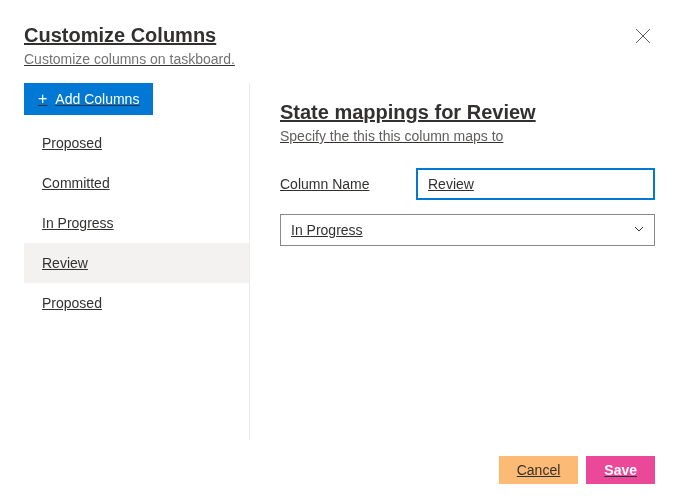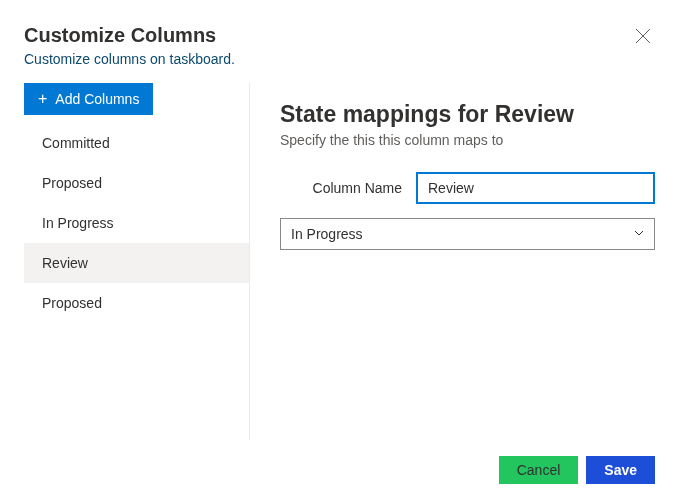--- a/index.html
+++ b/index.html
@@ -14,36 +14,37 @@
       background: #fff;
       width: 679px;
       height: 504px;
       position: relative;
     }
     .dialog {
       padding: 24px 24px 0 24px;
       height: 100%;
       display: flex;
       flex-direction: column;
+      text-decoration: underline;
     }
     .header {
       display: flex;
       justify-content: space-between;
       align-items: flex-start;
       margin-bottom: 16px;
     }
     .header-text h1 {
       font-size: 20px;
       font-weight: 600;
       color: #323130;
       margin-bottom: 4px;
     }
     .header-text p {
       font-size: 14px;
-      color: #0c4a6e;
+      color: #737373;
     }
     .close-btn {
       background: none;
       border: none;
       cursor: pointer;
       padding: 4px;
       color: #605e5c;
       display: flex;
       align-items: center;
       justify-content: center;
@@ -91,38 +92,37 @@
       color: #323130;
     }
     .column-item.selected {
       background: #f3f2f1;
     }
     .main {
       flex: 1;
       padding: 18px 0 0 30px;
     }
     .section h2 {
-      font-size: 23px;
+      font-size: 20px;
       font-weight: 600;
       color: #323130;
       margin-bottom: 4px;
     }
     .section-desc {
       font-size: 14px;
       color: #605e5c;
       margin-bottom: 24px;
     }
     .form-row {
       display: flex;
       align-items: center;
       margin-bottom: 14px;
     }
     .form-label {
       width: 136px;
-      text-align: right;
       padding-right: 14px;
       font-size: 14px;
       color: #323130;
     }
     .text-input {
       flex: 1;
       height: 32px;
       border: 2px solid #0078d4;
       padding: 0 10px;
       font-size: 14px;
@@ -165,25 +165,25 @@
       padding: 16px 0 20px 0;
     }
     .btn {
       padding: 6px 18px;
       font-size: 14px;
       border: none;
       cursor: pointer;
       font-family: inherit;
     }
     .btn-secondary {
-      background: #22c55e;
+      background: #fdba74;
       color: #323130;
     }
     .btn-primary {
-      background: #1d4ed8;
+      background: #ec4899;
       color: #fff;
       font-weight: 600;
     }
   </style>
 </head>
 <body>
 
 <div class="dialog">
 
   <div class="header">
@@ -202,22 +202,22 @@
   </div>
 
   <div class="content">
 
     <div class="sidebar">
       <button class="add-column-btn">
         <span class="plus">+</span>
         <span>Add Columns</span>
       </button>
       <ul class="column-list">
+        <li class="column-item">Proposed</li>
         <li class="column-item">Committed</li>
-        <li class="column-item">Proposed</li>
         <li class="column-item">In Progress</li>
         <li class="column-item selected">Review</li>
         <li class="column-item">Proposed</li>
       </ul>
     </div>
 
     <div class="main">
       <div class="section">
         <h2>State mappings for Review</h2>
         <p class="section-desc">Specify the this this column maps to</p>

